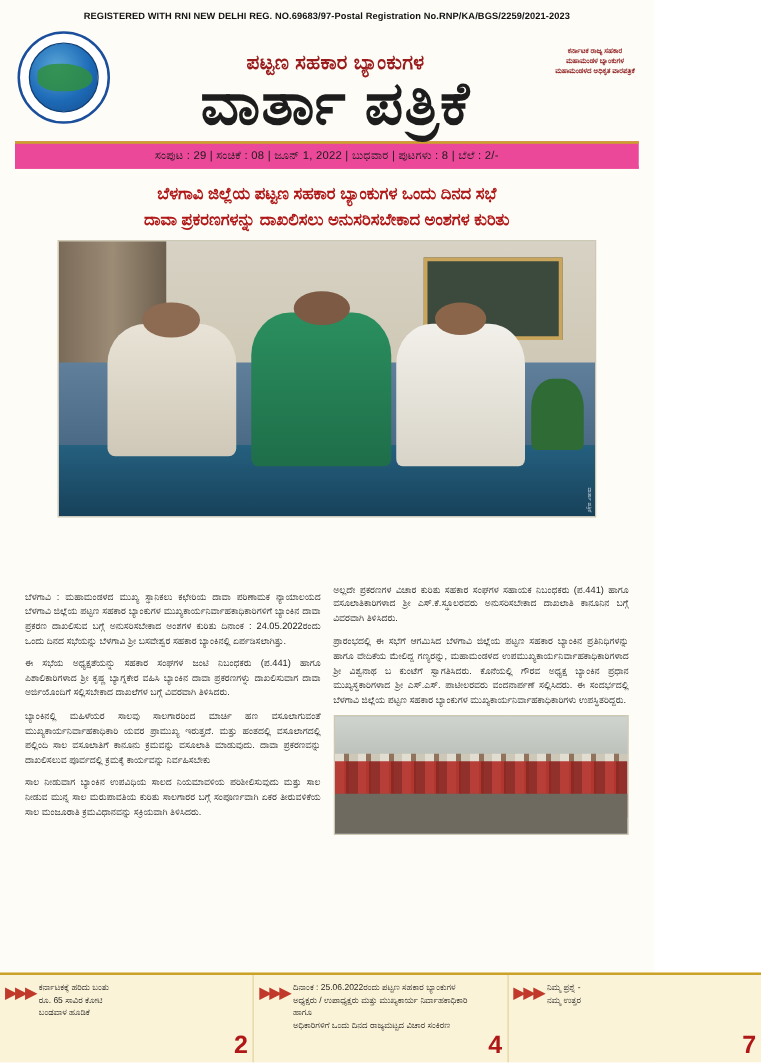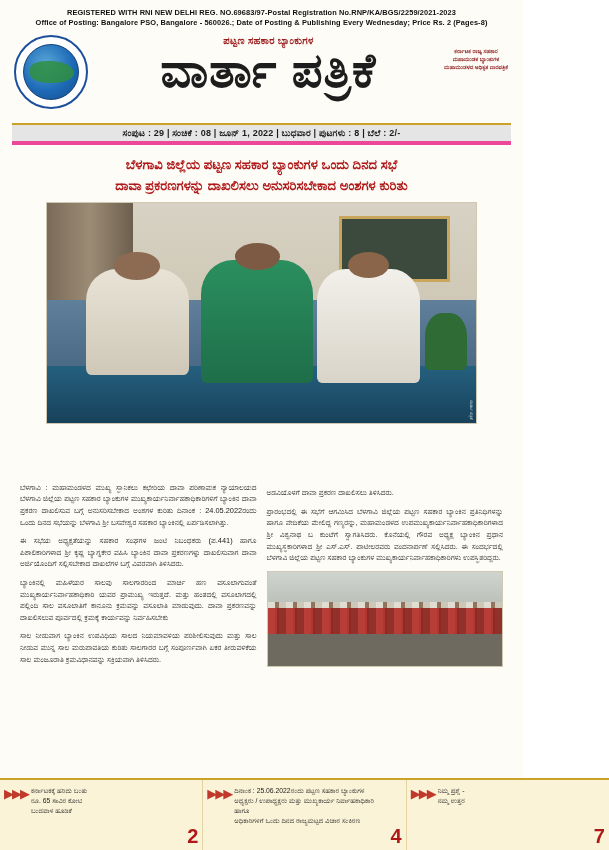--- a/index.html
+++ b/index.html
@@ -60,25 +60,25 @@
     background: #2f8f3f;
     border-radius: 40% 60% 50% 45%;
     opacity: .85;
   }
   .mast-title-wrap {
     position: absolute;
     left: 86px; right: 72px; top: 0;
     text-align: center;
   }
   .mast-small {
-    font-size: 10px;
+    font-size: 16px;
     color: #9a1b1b;
     font-weight: bold;
     letter-spacing: .3px;
-    margin-top: 4px;
+    margin-top: 20px;
   }
   .mast-big {
     font-size: 48px;
     line-height: 52px;
     color: #1d1d1d;
     font-weight: bold;
     letter-spacing: 1px;
     margin-top: -2px;
   }
   .mast-right {
@@ -89,27 +89,27 @@
     line-height: 8px;
     color: #8a1616;
     text-align: center;
     font-weight: bold;
   }
 
   
   .issue-bar {
     margin: 4px 4px 0 4px;
     border-top: 2px solid #c9a227;
-    border-bottom: 4px solid #ec4899;
-    background: #e5e5e5;
+    border-bottom: 2px solid #ec4899;
+    background: #ec4899;
     height: 22px;
     display: flex; align-items: center; justify-content: center;
     font-size: 9px;
     color: #1b1b1b;
-    font-weight: bold;
+    font-weight: normal;
     letter-spacing: .2px;
   }
 
   
   .headline {
     margin: 9px 14px 6px 14px;
     text-align: center;
     color: #b01717;
     font-weight: bold;
     font-size: 13.2px;
@@ -261,21 +261,20 @@
     line-height: 20px;
   }
 </style>
 </head>
 <body>
 
 <div class="page">
 
   <div class="reg-block">
     <div>REGISTERED WITH RNI NEW DELHI REG. NO.69683/97-Postal Registration No.RNP/KA/BGS/2259/2021-2023</div>
-    <div class="reg-line2">Office of Posting: Bangalore PSO, Bangalore - 560026.; Date of Posting &amp; Publishing Every Wednesday; Price Rs. 2 (Pages-8)</div>
   </div>
 
   <div class="masthead">
     <div class="logo">
       <div class="logo-inner"></div>
     </div>
     <div class="mast-title-wrap">
       <div class="mast-small">ಪಟ್ಟಣ ಸಹಕಾರ ಬ್ಯಾಂಕುಗಳ</div>
       <div class="mast-big">ವಾರ್ತಾ ಪತ್ರಿಕೆ</div>
     </div>
@@ -303,21 +302,21 @@
   </div>
 
   <div class="body-wrap">
     <div class="col">
       <p>ಬೆಳಗಾವಿ : ಮಹಾಮಂಡಳದ ಮುಖ್ಯ ಸ್ಥಾನಿಕಲು ಕಛೇರಿಯ ದಾವಾ ಪರಿಣಾಮಕ ನ್ಯಾಯಾಲಯದ ಬೆಳಗಾವಿ ಜಿಲ್ಲೆಯ ಪಟ್ಟಣ ಸಹಕಾರ ಬ್ಯಾಂಕುಗಳ ಮುಖ್ಯಕಾರ್ಯನಿರ್ವಾಹಕಾಧಿಕಾರಿಗಳಿಗೆ ಬ್ಯಾಂಕಿನ ದಾವಾ ಪ್ರಕರಣ ದಾಖಲಿಸುವ ಬಗ್ಗೆ ಅನುಸರಿಸಬೇಕಾದ ಅಂಶಗಳ ಕುರಿತು ದಿನಾಂಕ : 24.05.2022ರಂದು ಒಂದು ದಿನದ ಸಭೆಯನ್ನು ಬೆಳಗಾವಿ ಶ್ರೀ ಬಸವೇಶ್ವರ ಸಹಕಾರ ಬ್ಯಾಂಕಿನಲ್ಲಿ ಏರ್ಪಡಿಸಲಾಗಿತ್ತು.</p>
       <p>ಈ ಸಭೆಯ ಅಧ್ಯಕ್ಷತೆಯನ್ನು ಸಹಕಾರ ಸಂಘಗಳ ಜಂಟಿ ನಿಬಂಧಕರು (ಪ.441) ಹಾಗೂ ಪಿಶಾಲಿಕಾರಿಗಳಾದ ಶ್ರೀ ಕೃಷ್ಣ ಬ್ಯಾಗ್ನಕೇರ ವಹಿಸಿ ಬ್ಯಾಂಕಿನ ದಾವಾ ಪ್ರಕರಣಗಳ್ನು ದಾಖಲಿಸುವಾಗ ದಾವಾ ಅರ್ಜಿಯೊಂದಿಗೆ ಸಲ್ಲಿಸಬೇಕಾದ ದಾಖಲೆಗಳ ಬಗ್ಗೆ ವಿವರವಾಗಿ ತಿಳಿಸಿದರು.</p>
       <p>ಬ್ಯಾಂಕಿನಲ್ಲಿ ಮಹಿಳೆಯರ ಸಾಲವು ಸಾಲಗಾರರಿಂದ ಮಾರ್ಚಿ ಹಣ ವಸೂಲಾಗುವಂತೆ ಮುಖ್ಯಕಾರ್ಯನಿರ್ವಾಹಕಾಧಿಕಾರಿ ಯವರ ಪ್ರಾಮುಖ್ಯ ಇರುತ್ತದೆ. ಮತ್ತು ಹಂತದಲ್ಲಿ ವಸೂಲಾಗದಲ್ಲಿ ಪಲ್ಲಿಂದಿ ಸಾಲ ವಸೂಲಾತಿಗೆ ಕಾನೂನು ಕ್ರಮವನ್ನು ವಸೂಲಾತಿ ಮಾಡುವುದು. ದಾವಾ ಪ್ರಕರಣವನ್ನು ದಾಖಲಿಸಲುವ ಪೂರ್ವದಲ್ಲಿ ಕ್ರಮಕ್ಕೆ ಕಾರ್ಯವನ್ನು ನಿರ್ವಹಿಸಬೇಕು</p>
       <p>ಸಾಲ ನೀಡುವಾಗ ಬ್ಯಾಂಕಿನ ಉಪವಿಧಿಯ ಸಾಲದ ನಿಯಮಾವಳಿಯ ಪರಿಶೀಲಿಸುವುದು ಮತ್ತು ಸಾಲ ನೀಡುವ ಮುನ್ನ ಸಾಲ ಮರುಪಾವತಿಯ ಕುರಿತು ಸಾಲಗಾರರ ಬಗ್ಗೆ ಸಂಪೂರ್ಣವಾಗಿ ಏಕರ ತೀರುವಳಿಕೆಯ ಸಾಲ ಮಂಜೂರಾತಿ ಕ್ರಮವಿಧಾನವನ್ನು ಸಕ್ರಿಯವಾಗಿ ತಿಳಿಸಿದರು.</p>
     </div>
     <div class="col">
-      <p>ಅಡವಿಯೊಳಗೆ ದಾವಾ ಪ್ರಕರಣ ದಾಖಲಿಸಲು ತಿಳಿಸಿದರು.</p>
+      <p>ಅಲ್ಲದೇ ಪ್ರಕರಣಗಳ ವಿಚಾರ ಕುರಿತು ಸಹಕಾರ ಸಂಘಗಳ ಸಹಾಯಕ ನಿಬಂಧಕರು (ಪ.441) ಹಾಗೂ ವಸೂಲಾತಿಕಾರಿಗಳಾದ ಶ್ರೀ ಎಸ್.ಕೆ.ಸ್ಥೂಲರವರು ಅನುಸರಿಸಬೇಕಾದ ದಾಖಲಾತಿ ಕಾನೂನಿನ ಬಗ್ಗೆ ವಿವರವಾಗಿ ತಿಳಿಸಿದರು.</p>
       <p>ಪ್ರಾರಂಭದಲ್ಲಿ ಈ ಸಭೆಗೆ ಆಗಮಿಸಿದ ಬೆಳಗಾವಿ ಜಿಲ್ಲೆಯ ಪಟ್ಟಣ ಸಹಕಾರ ಬ್ಯಾಂಕಿನ ಪ್ರತಿನಿಧಿಗಳನ್ನು ಹಾಗೂ ವೇದಿಕೆಯ ಮೇಲಿದ್ದ ಗಣ್ಯರನ್ನು, ಮಹಾಮಂಡಳದ ಉಪಮುಖ್ಯಕಾರ್ಯನಿರ್ವಾಹಕಾಧಿಕಾರಿಗಳಾದ ಶ್ರೀ ವಿಶ್ವನಾಥ ಬ ಕುಂಟೆಗೆ ಸ್ವಾಗತಿಸಿದರು. ಕೊನೆಯಲ್ಲಿ ಗೌರವ ಅಧ್ಯಕ್ಷ ಬ್ಯಾಂಕಿನ ಪ್ರಧಾನ ಮುಖ್ಯಸ್ಥಕಾರಿಗಳಾದ ಶ್ರೀ ಎಸ್.ಎಸ್. ಪಾಟೀಲರವರು ವಂದನಾರ್ಪಣೆ ಸಲ್ಲಿಸಿದರು. ಈ ಸಂದರ್ಭದಲ್ಲಿ ಬೆಳಗಾವಿ ಜಿಲ್ಲೆಯ ಪಟ್ಟಣ ಸಹಕಾರ ಬ್ಯಾಂಕುಗಳ ಮುಖ್ಯಕಾರ್ಯನಿರ್ವಾಹಕಾಧಿಕಾರಿಗಳು ಉಪಸ್ಥಿತರಿದ್ದರು.</p>
       <div class="photo-small">
         <div class="ps-wall"></div>
         <div class="ps-people"></div>
         <div class="ps-chairs"></div>
         <div class="ps-floor"></div>
       </div>
     </div>
   </div>
 

